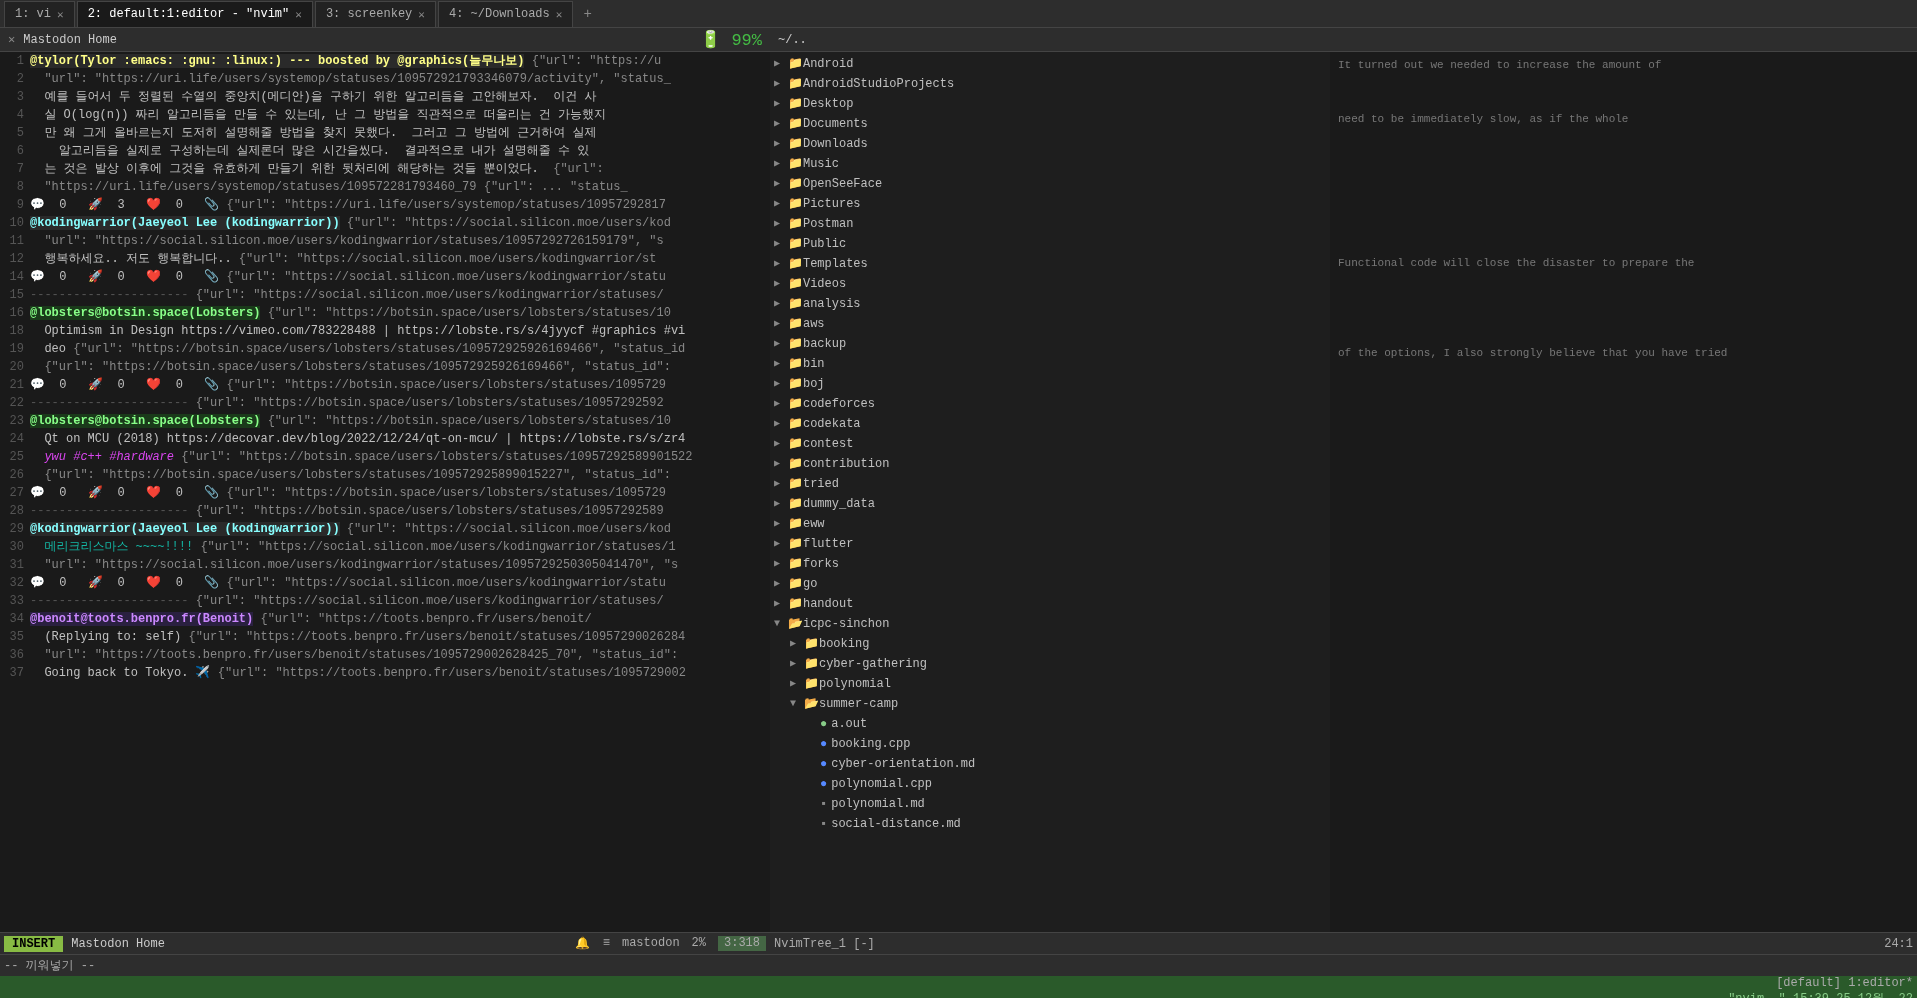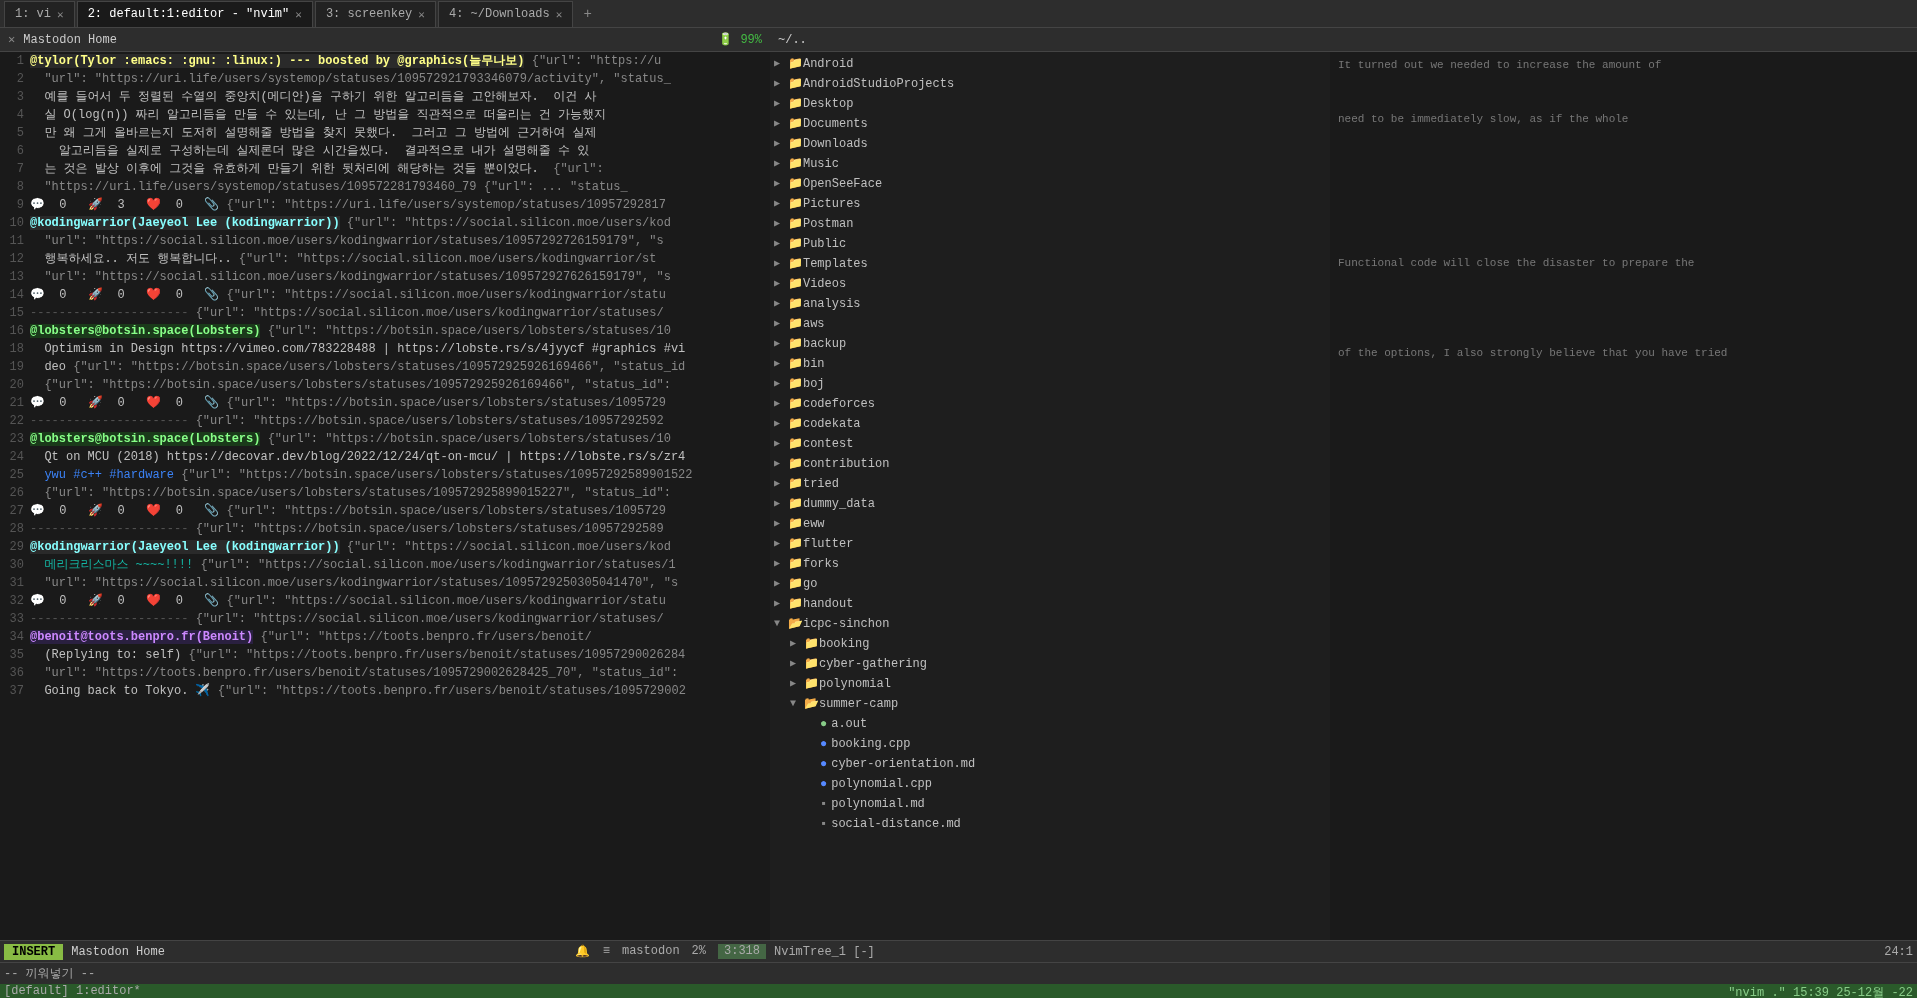--- a/index.html
+++ b/index.html
@@ -63,21 +63,21 @@
       height: 24px;
       border-bottom: 1px solid #444;
     }
     .pane-title-bar .close-icon {
       margin-right: 8px;
       color: #888;
     }
     .pane-title-bar .battery {
       margin-left: auto;
       color: #44bb44;
-      font-size: 12px;
+      font-size: 17px;
     }
 
     
     .editor-content {
       flex: 1;
       overflow: hidden;
       padding: 0;
     }
     .line {
       display: flex;
@@ -211,24 +211,20 @@
         </div>
         <div class="line">
           <span class="line-num">11</span>
           <span class="line-content"><span style="color:#888;">  "url": "https://social.silicon.moe/users/kodingwarrior/statuses/10957292726159179", "s</span></span>
         </div>
         <div class="line">
           <span class="line-num">12</span>
           <span class="line-content"><span style="color:#c0c0c0;">  행복하세요.. 저도 행복합니다.. </span><span style="color:#888;">{"url": "https://social.silicon.moe/users/kodingwarrior/st</span></span>
         </div>
         <div class="line">
-          <span class="line-num">13</span>
-          <span class="line-content"><span style="color:#888;">  "url": "https://social.silicon.moe/users/kodingwarrior/statuses/109572927626159179", "s</span></span>
-        </div>
-        <div class="line">
           <span class="line-num">14</span>
           <span class="line-content"><span style="color:#c0c0c0;">💬  0   🚀  0   ❤️  0   📎</span><span style="color:#888;"> {"url": "https://social.silicon.moe/users/kodingwarrior/statu</span></span>
         </div>
         <div class="line">
           <span class="line-num">15</span>
           <span class="line-content"><span style="color:#555;">---------------------- </span><span style="color:#888;">{"url": "https://social.silicon.moe/users/kodingwarrior/statuses/</span></span>
         </div>
         <div class="line">
           <span class="line-num">16</span>
           <span class="line-content"><span style="background:#1a3a1a; color:#88ff88; font-weight:bold;">@lobsters@botsin.space(Lobsters)</span><span style="color:#888;"> {"url": "https://botsin.space/users/lobsters/statuses/10</span></span>
@@ -256,21 +252,21 @@
         <div class="line">
           <span class="line-num">23</span>
           <span class="line-content"><span style="background:#1a3a1a; color:#88ff88; font-weight:bold;">@lobsters@botsin.space(Lobsters)</span><span style="color:#888;"> {"url": "https://botsin.space/users/lobsters/statuses/10</span></span>
         </div>
         <div class="line">
           <span class="line-num">24</span>
           <span class="line-content"><span style="color:#c0c0c0;">  Qt on MCU (2018) https://decovar.dev/blog/2022/12/24/qt-on-mcu/ | https://lobste.rs/s/zr4</span></span>
         </div>
         <div class="line">
           <span class="line-num">25</span>
-          <span class="line-content"><span style="color:#3b82f6;">  ywu #c++ #hardware </span><span style="color:#888;">{"url": "https://botsin.space/users/lobsters/statuses/10957292589901522</span></span>
+          <span class="line-content"><span style="color:#d946ef;font-style:italic;">  ywu #c++ #hardware </span><span style="color:#888;">{"url": "https://botsin.space/users/lobsters/statuses/10957292589901522</span></span>
         </div>
         <div class="line">
           <span class="line-num">26</span>
           <span class="line-content"><span style="color:#888;">  {"url": "https://botsin.space/users/lobsters/statuses/109572925899015227", "status_id":</span></span>
         </div>
         <div class="line">
           <span class="line-num">27</span>
           <span class="line-content"><span style="color:#c0c0c0;">💬  0   🚀  0   ❤️  0   📎</span><span style="color:#888;"> {"url": "https://botsin.space/users/lobsters/statuses/1095729</span></span>
         </div>
         <div class="line">
@@ -593,18 +589,18 @@
         <span>NvimTree_1 [-]</span>
         <span style="margin-left:auto;">24:1</span>
       </div>
     </div>
 
   </div>
 
   <div style="height:22px; background:#2d2d2d; display:flex; align-items:center; font-size:12px; padding:0 4px; border-top:1px solid #444;">
     <span style="color:#aaa;">-- 끼워넣기 --</span>
   </div>
-  <div style="height:14px; background:#2a5a2a; display:flex; align-items:flex-start; font-size:12px; padding:0 4px;">
+  <div style="height:22px; background:#2a5a2a; display:flex; align-items:flex-end; font-size:12px; padding:0 4px;flex-direction:column;">
     <span style="color:#aaaaaa;">[default] 1:editor*</span>
     <span style="margin-left:auto; color:#88cc88;">"nvim ."  15:39 25-12월 -22</span>
   </div>
 
 </div>
 
 </body></html>

